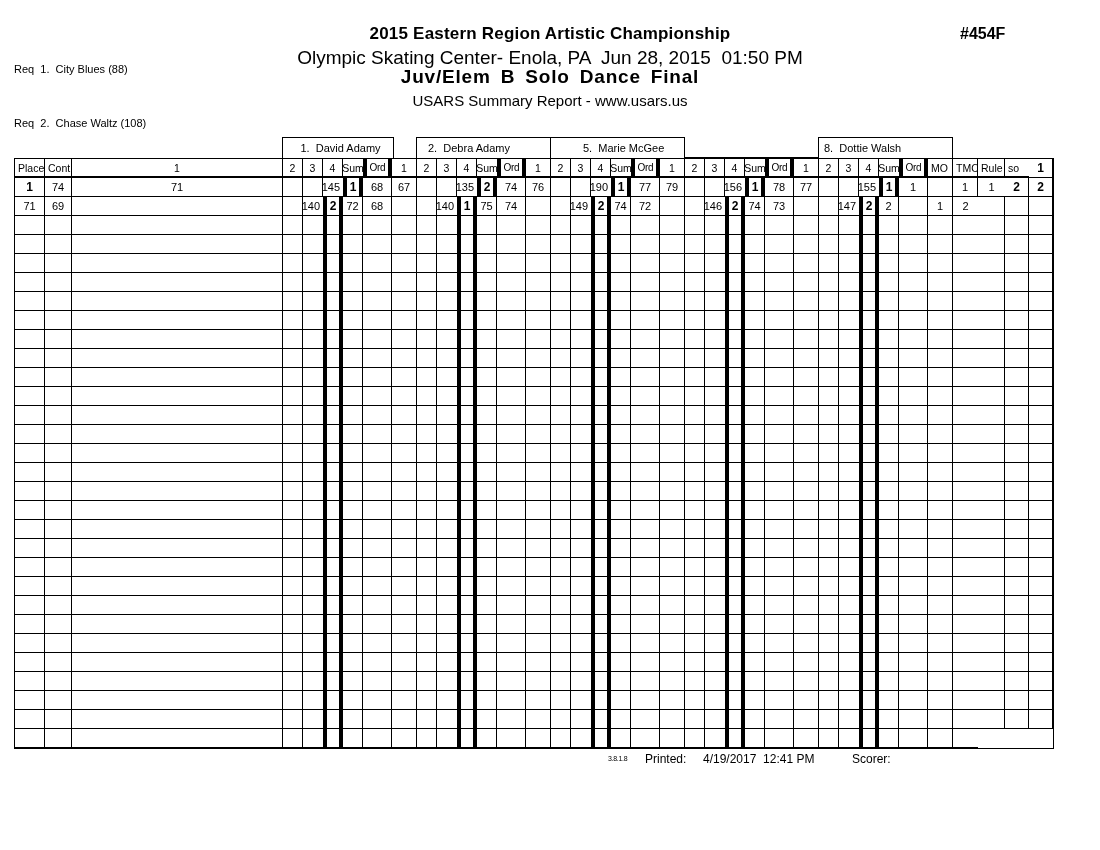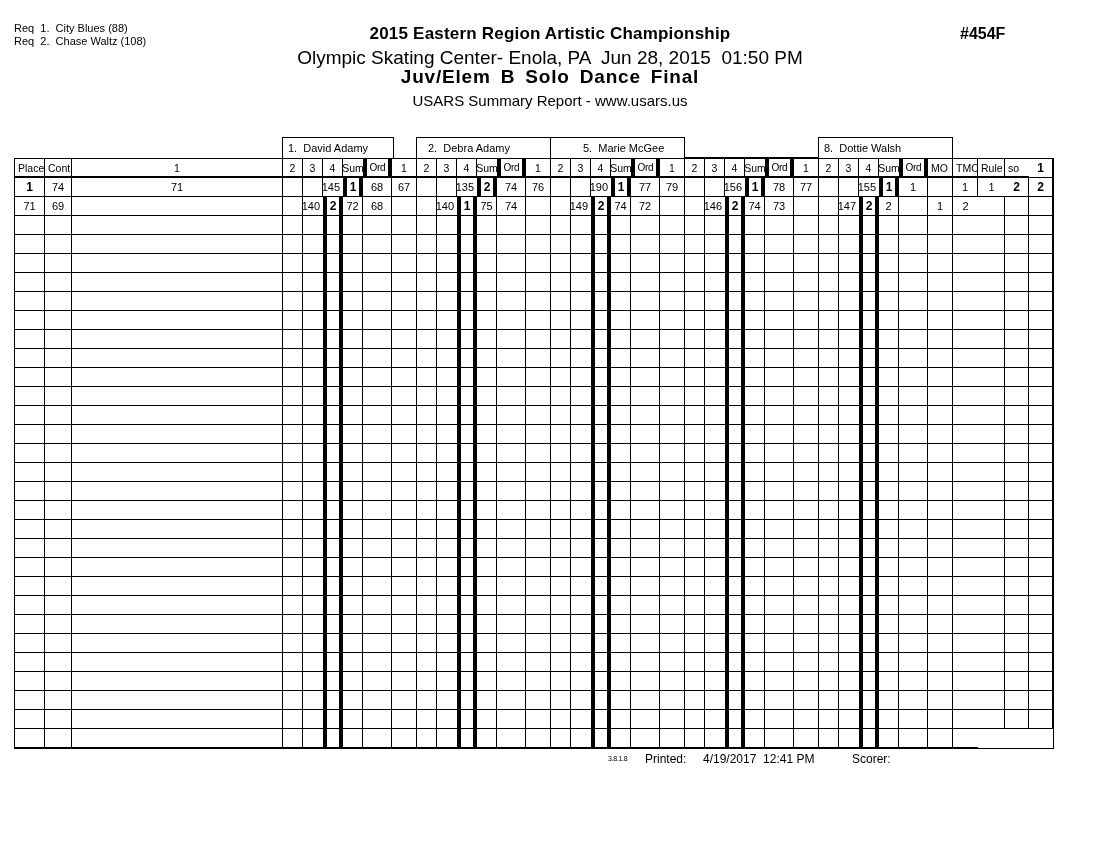--- a/index.html
+++ b/index.html
@@ -2,21 +2,21 @@
 <html><head>
 <meta charset="utf-8">
 <style>
   html,body{margin:0;padding:0;background:#fff;}
   body{width:1100px;height:850px;overflow:hidden;position:relative;
        font-family:"Liberation Sans",sans-serif;color:#000;}
   .page{position:absolute;inset:0;background:#fff;}
 
   
   .req{position:absolute;left:14px;top:22px;}
-  .req-line{font-size:11px;line-height:13px;white-space:pre;}
+  .req-line{font-size:11px;line-height:13px;white-space:pre;margin-top:41px;}
 
   
   .titles{position:absolute;left:0;top:0;width:1100px;text-align:center;}
   .title{position:absolute;left:0;width:1100px;top:24px;font-size:17px;font-weight:bold;letter-spacing:0.2px;}
   .venue{position:absolute;left:0;width:1100px;top:47px;font-size:19px;white-space:pre;}
   .event-title{position:absolute;left:0;width:1100px;top:66px;font-size:19px;font-weight:bold;word-spacing:4px;letter-spacing:0.8px;}
   .report-line{position:absolute;left:0;width:1100px;top:92px;font-size:15px;}
   .event-code{position:absolute;left:960px;top:25px;font-size:16px;font-weight:bold;}
 
   
@@ -58,21 +58,21 @@
     <div class="title">2015 Eastern Region Artistic Championship</div>
     <div class="venue">Olympic Skating Center- Enola, PA  Jun 28, 2015  01:50 PM</div>
     <div class="event-title">Juv/Elem B Solo Dance Final</div>
     <div class="report-line">USARS Summary Report - www.usars.us</div>
   </div>
 
   <div class="event-code">#454F</div>
 
   <div class="table-wrap">
     <div id="judgeBoxes">
-        <div class="judge-box" style="left: 268px; width: 112px;">1.  David Adamy</div>
+        <div class="judge-box" style="left: 268px; width: 112px; text-align: center;">1.  David Adamy</div>
         <div class="judge-box" style="left: 402px; width: 135px; padding-left: 11px;">2.  Debra Adamy</div>
         <div class="judge-box" style="left: 536px; width: 135px; padding-left: 32px;">5.  Marie McGee</div>
         <div class="judge-box" style="left: 670px; width: 135px; margin-top: 20px;">6.  Marsha Neary</div>
         <div class="judge-box" style="left: 804px; width: 135px;">8.  Dottie Walsh</div>
       </div>
     <div id="grid" class="grid" style="grid-template-columns: 30px 27px 211px 20px 20px 20px 20px 29px 25px 20px 20px 20px 20px 29px 25px 20px 20px 20px 20px 29px 25px 20px 20px 20px 20px 29px 25px 20px 20px 20px 20px 29px 25px 25px 27px 24px 24px;">
         <div class="cell c-place hdr">Place</div>
         <div class="cell c-cont hdr">Cont</div>
         <div class="cell c-score hdr">1</div>
         <div class="cell c-score hdr">2</div>

